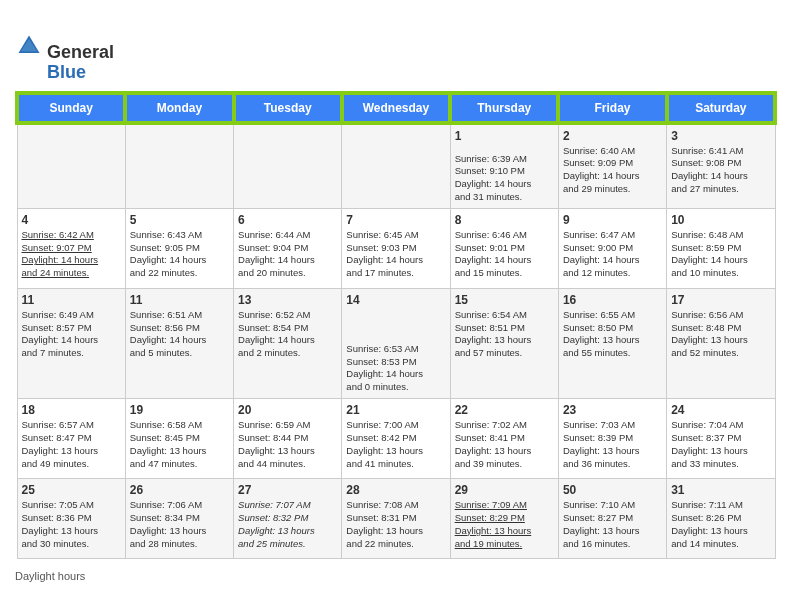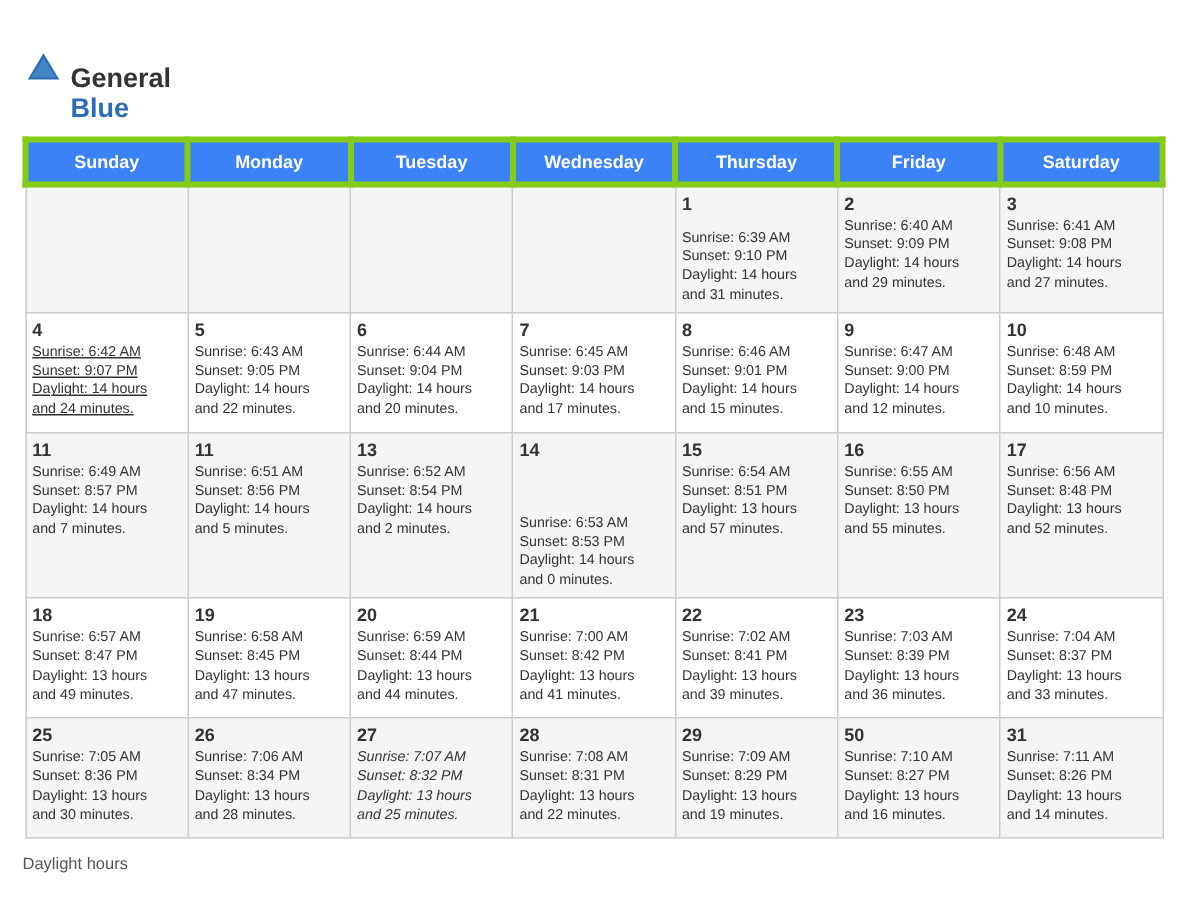--- a/index.html
+++ b/index.html
@@ -336,21 +336,21 @@
         </td>
         <td>
           <span class="day-num">28</span>
           <div class="day-info" style="white-space: pre-line;">Sunrise: 7:08 AM
 Sunset: 8:31 PM
 Daylight: 13 hours
 and 22 minutes.</div>
         </td>
         <td>
           <span class="day-num">29</span>
-          <div class="day-info" style="white-space: pre-line;">Sunrise: 7:09 AM
+          <div class="day-info" style="white-space: pre-line; text-decoration: underline;">Sunrise: 7:09 AM
 Sunset: 8:29 PM
 Daylight: 13 hours
 and 19 minutes.</div>
         </td>
         <td>
           <span class="day-num">50</span>
           <div class="day-info" style="white-space: pre-line;">Sunrise: 7:10 AM
 Sunset: 8:27 PM
 Daylight: 13 hours
 and 16 minutes.</div>

